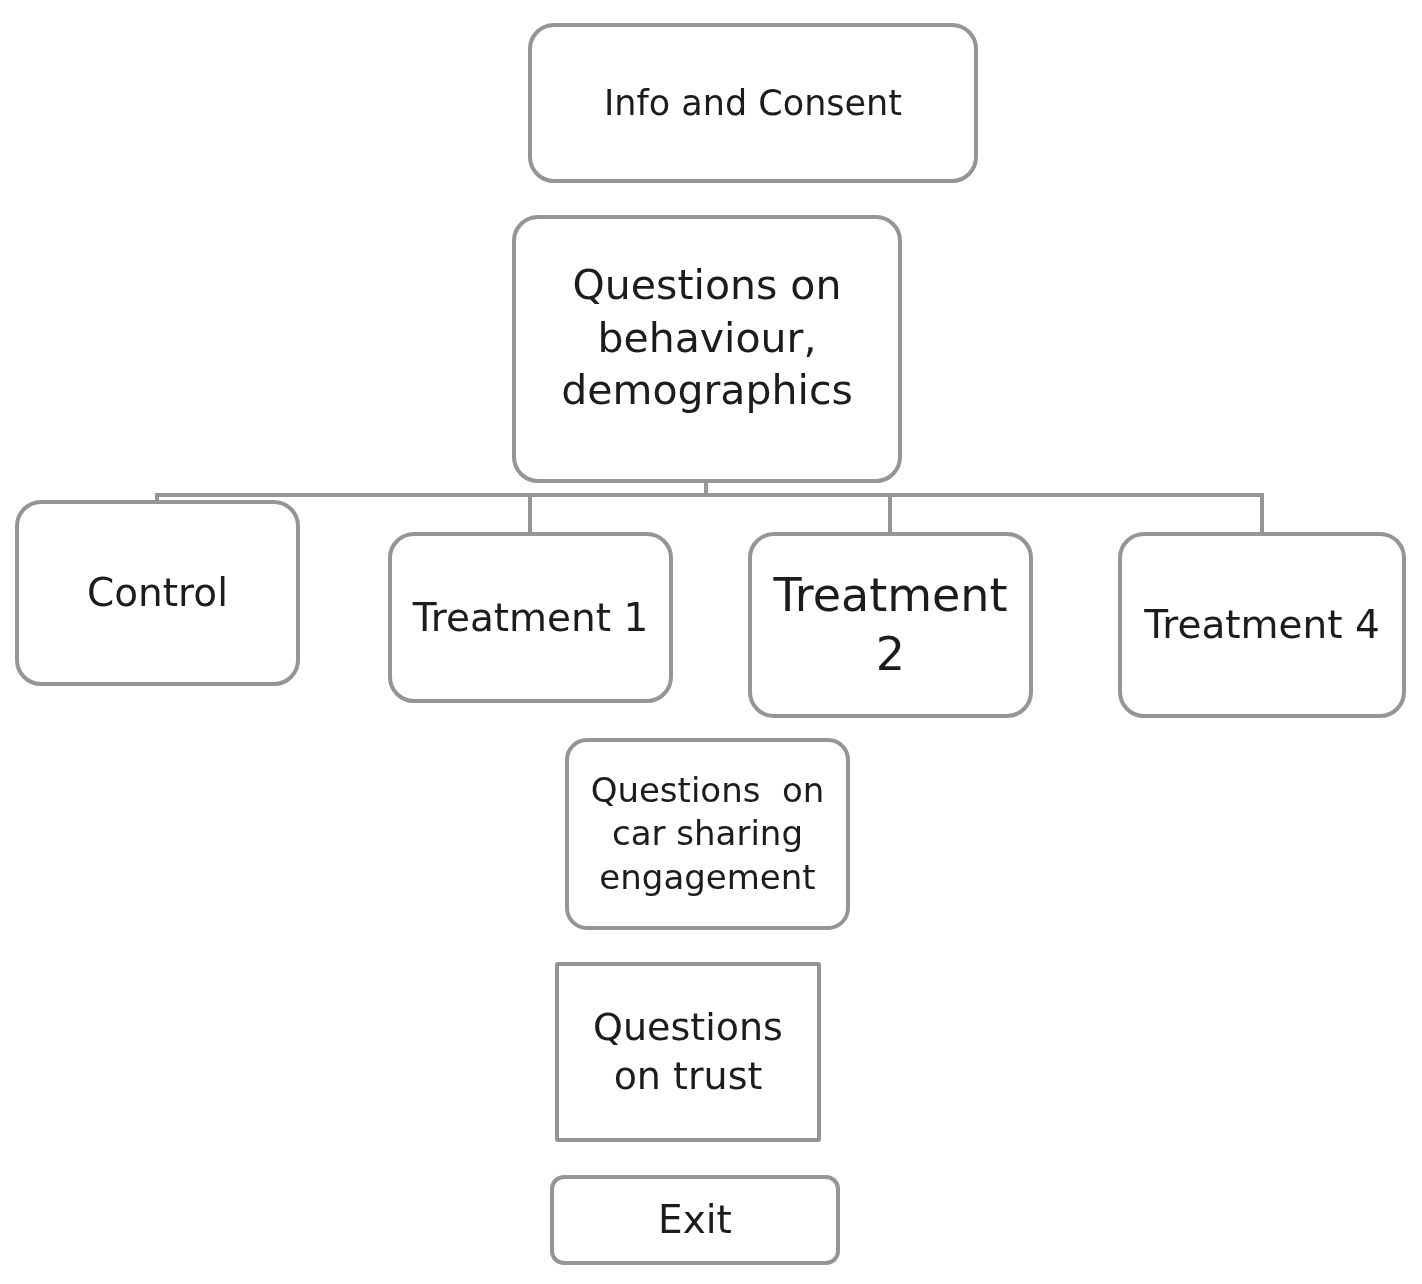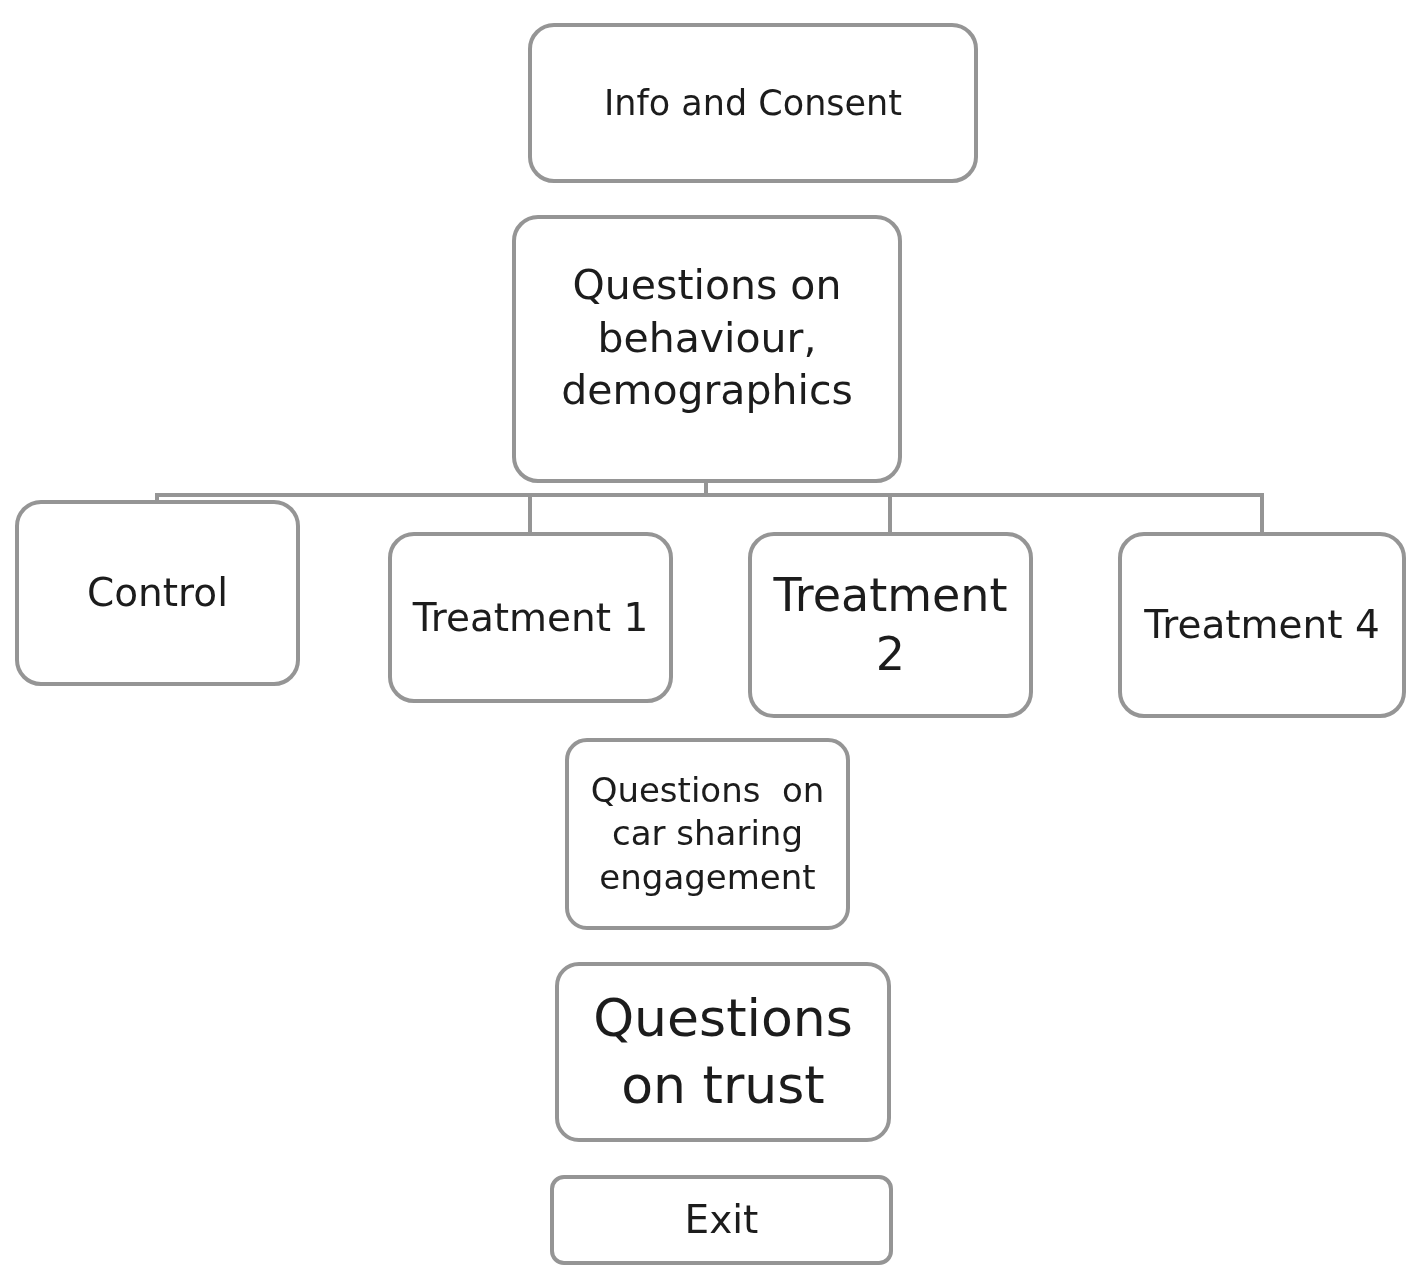--- a/index.html
+++ b/index.html
@@ -40,22 +40,22 @@
 
   
   #n-info        { left: 528px;  top: 23px;   width: 450px; height: 160px; font-size: 35px; justify-content: center; }
   #n-behaviour   { left: 512px;  top: 215px;  width: 390px; height: 268px; font-size: 41px; }
   #n-behaviour .label { padding-bottom: 22px; }
   #n-control     { left: 15px;   top: 500px;  width: 285px; height: 186px; font-size: 39px; }
   #n-t1          { left: 388px;  top: 532px;  width: 285px; height: 171px; font-size: 39px; }
   #n-t2          { left: 748px;  top: 532px;  width: 285px; height: 186px; font-size: 46px; }
   #n-t3          { left: 1118px; top: 532px;  width: 288px; height: 186px; font-size: 39px; }
   #n-carsharing  { left: 565px;  top: 738px;  width: 285px; height: 192px; font-size: 34px; border-radius: 22px; }
-  #n-trust       { left: 555px;  top: 962px;  width: 336px; height: 180px; font-size: 52px; border-radius: 24px; }
-  #n-exit        { left: 550px;  top: 1175px; width: 343px; height: 90px;  font-size: 39px; border-radius: 14px; }
+  #n-trust       { left: 555px;  top: 962px;  width: 266px; height: 180px; font-size: 38px; border-radius: 3px; }
+  #n-exit        { left: 550px;  top: 1175px; width: 290px; height: 90px;  font-size: 39px; border-radius: 14px; }
 
   
   #c-stub-center { left: 704px;  top: 479px; width: 4px;    height: 18px; }
   #c-hline       { left: 155px;  top: 493px; width: 1109px; height: 4px;  }
   #c-stub-control{ left: 155px;  top: 493px; width: 4px;    height: 43px; }
   #c-stub-t1     { left: 528px;  top: 493px; width: 4px;    height: 43px; }
   #c-stub-t2     { left: 888px;  top: 493px; width: 4px;    height: 43px; }
   #c-stub-t3     { left: 1260px; top: 493px; width: 4px;    height: 43px; }
 </style>
 </head>

